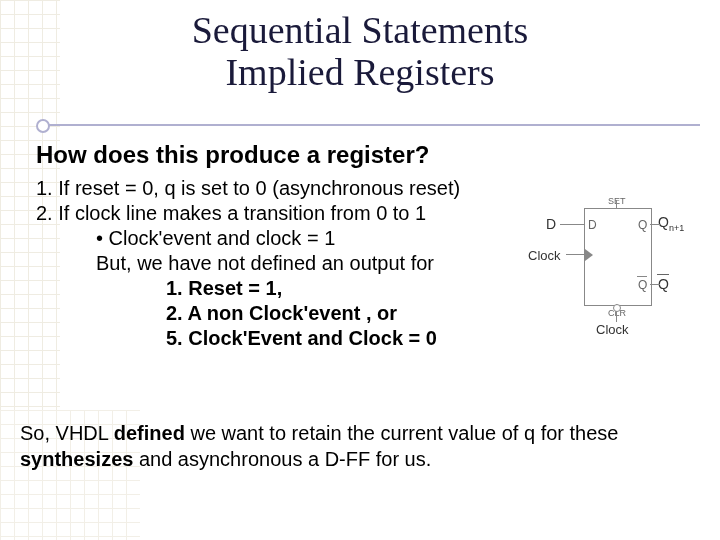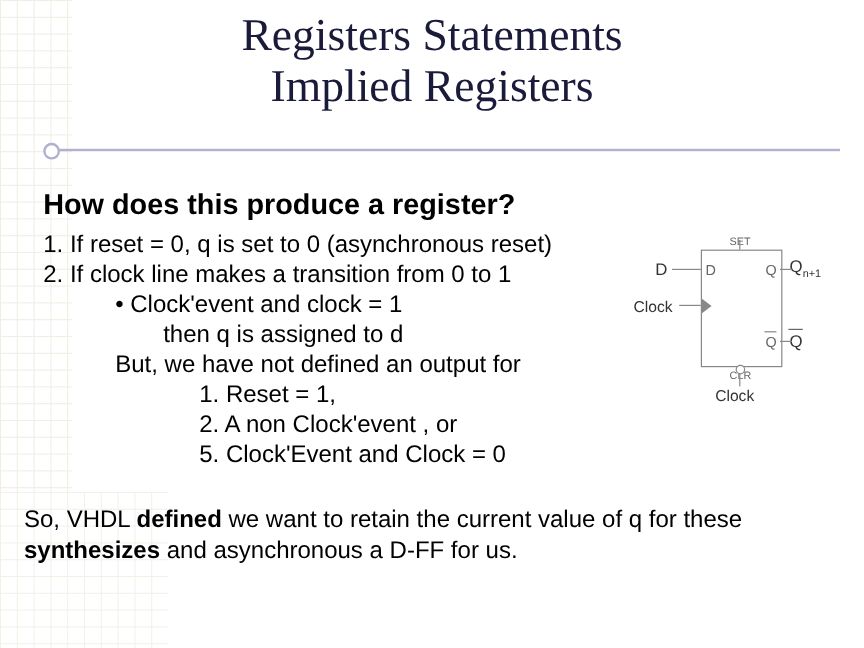--- a/index.html
+++ b/index.html
@@ -57,36 +57,36 @@
     top: 119px;
     left: 36px;
     width: 10px;
     height: 10px;
     border-radius: 50%;
     background: #fff;
     border: 2px solid #b0b0d0;
   }
   .content {
     position: absolute;
-    top: 156px;
+    top: 140px;
     left: 36px;
     right: 20px;
     font-size: 20px;
     color: #000;
     line-height: 1.25;
   }
   .heading {
     font-size: 24px;
     font-weight: bold;
     margin-bottom: 6px;
   }
   .indent1 { padding-left: 0; }
   .indent2 { padding-left: 60px; }
   .indent3 { padding-left: 100px; }
-  .indent4 { padding-left: 130px; }
+  .indent4 { padding-left: 130px; font-weight: bold; }
   .diagram {
     position: absolute;
     top: 200px;
     right: 14px;
     width: 180px;
     font-size: 13px;
   }
   .diagram .box {
     position: absolute;
     top: 8px;
@@ -113,33 +113,32 @@
     line-height: 1.3;
   }
 </style>
 </head>
 <body>
 
 <div class="bg-grid"></div>
 <div class="bg-grid2"></div>
 
 <div class="title">
-  <span>Registers Statements</span><br>
+  <span>Sequential Statements</span><br>
   <span>Implied Registers</span>
 </div>
 
 <div class="hr-line"></div>
 <div class="hr-dot"></div>
 
 <div class="content">
   <div class="heading">How does this produce a register?</div>
   <div class="indent1">1.  If reset = 0,  q is set to 0  (asynchronous reset)</div>
   <div class="indent1">2.  If clock line makes a transition from 0 to 1</div>
   <div class="indent2">•   Clock'event and clock = 1</div>
-  <div class="indent3">then q is assigned to d</div>
   <div class="indent2">But, we have not defined an output for</div>
   <div class="indent4">1.  Reset = 1,</div>
   <div class="indent4">2.  A non Clock'event , or</div>
   <div class="indent4">5.  Clock'Event and Clock = 0</div>
 </div>
 
 <div class="diagram">
   <div class="box"></div>
   <div class="txt" style="top:-4px; left:82px; font-size:9px;">SET</div>
   <div class="txt" style="top:108px; left:82px; font-size:9px;">CLR</div>

